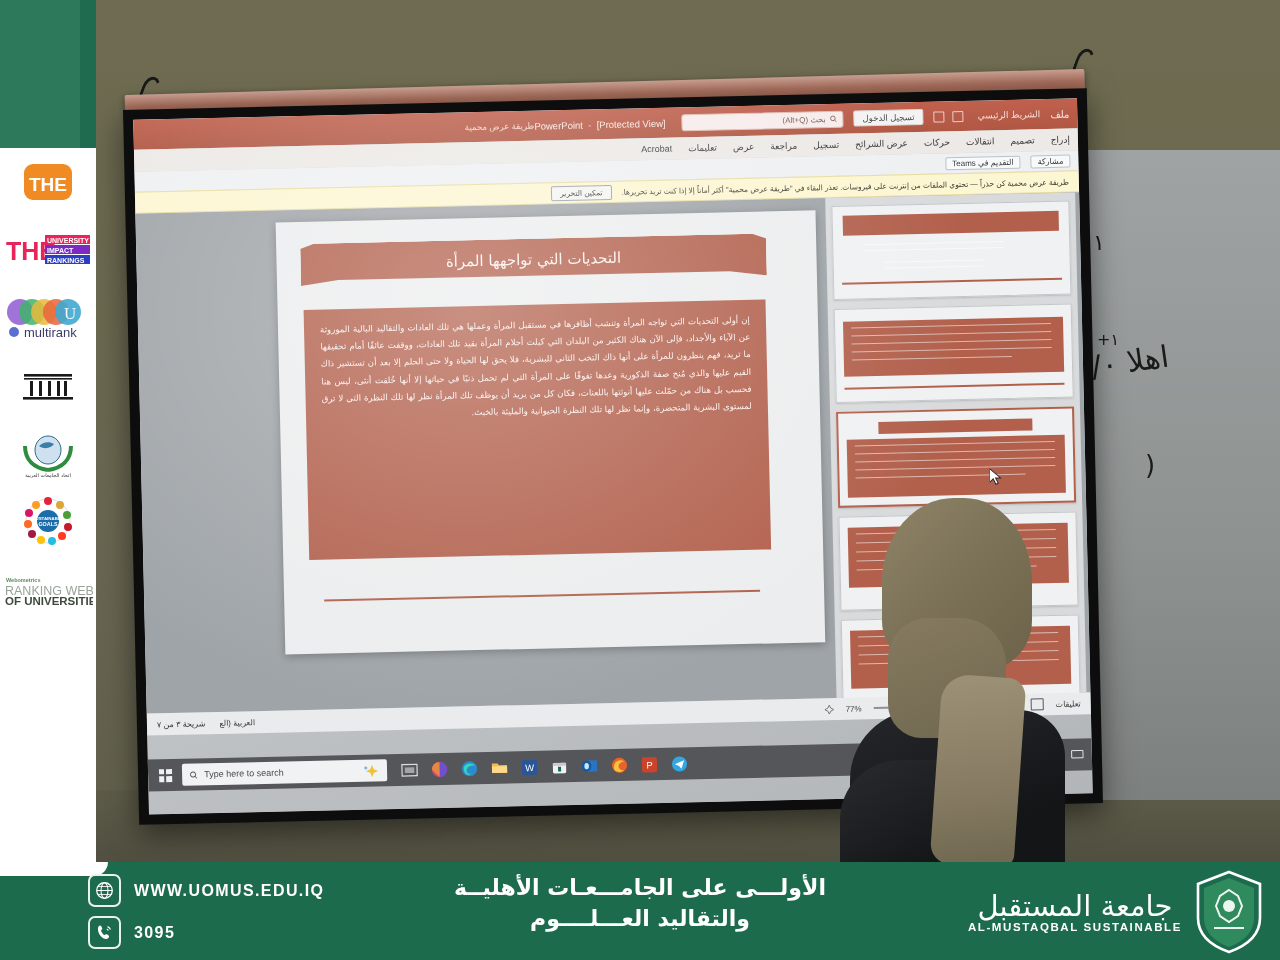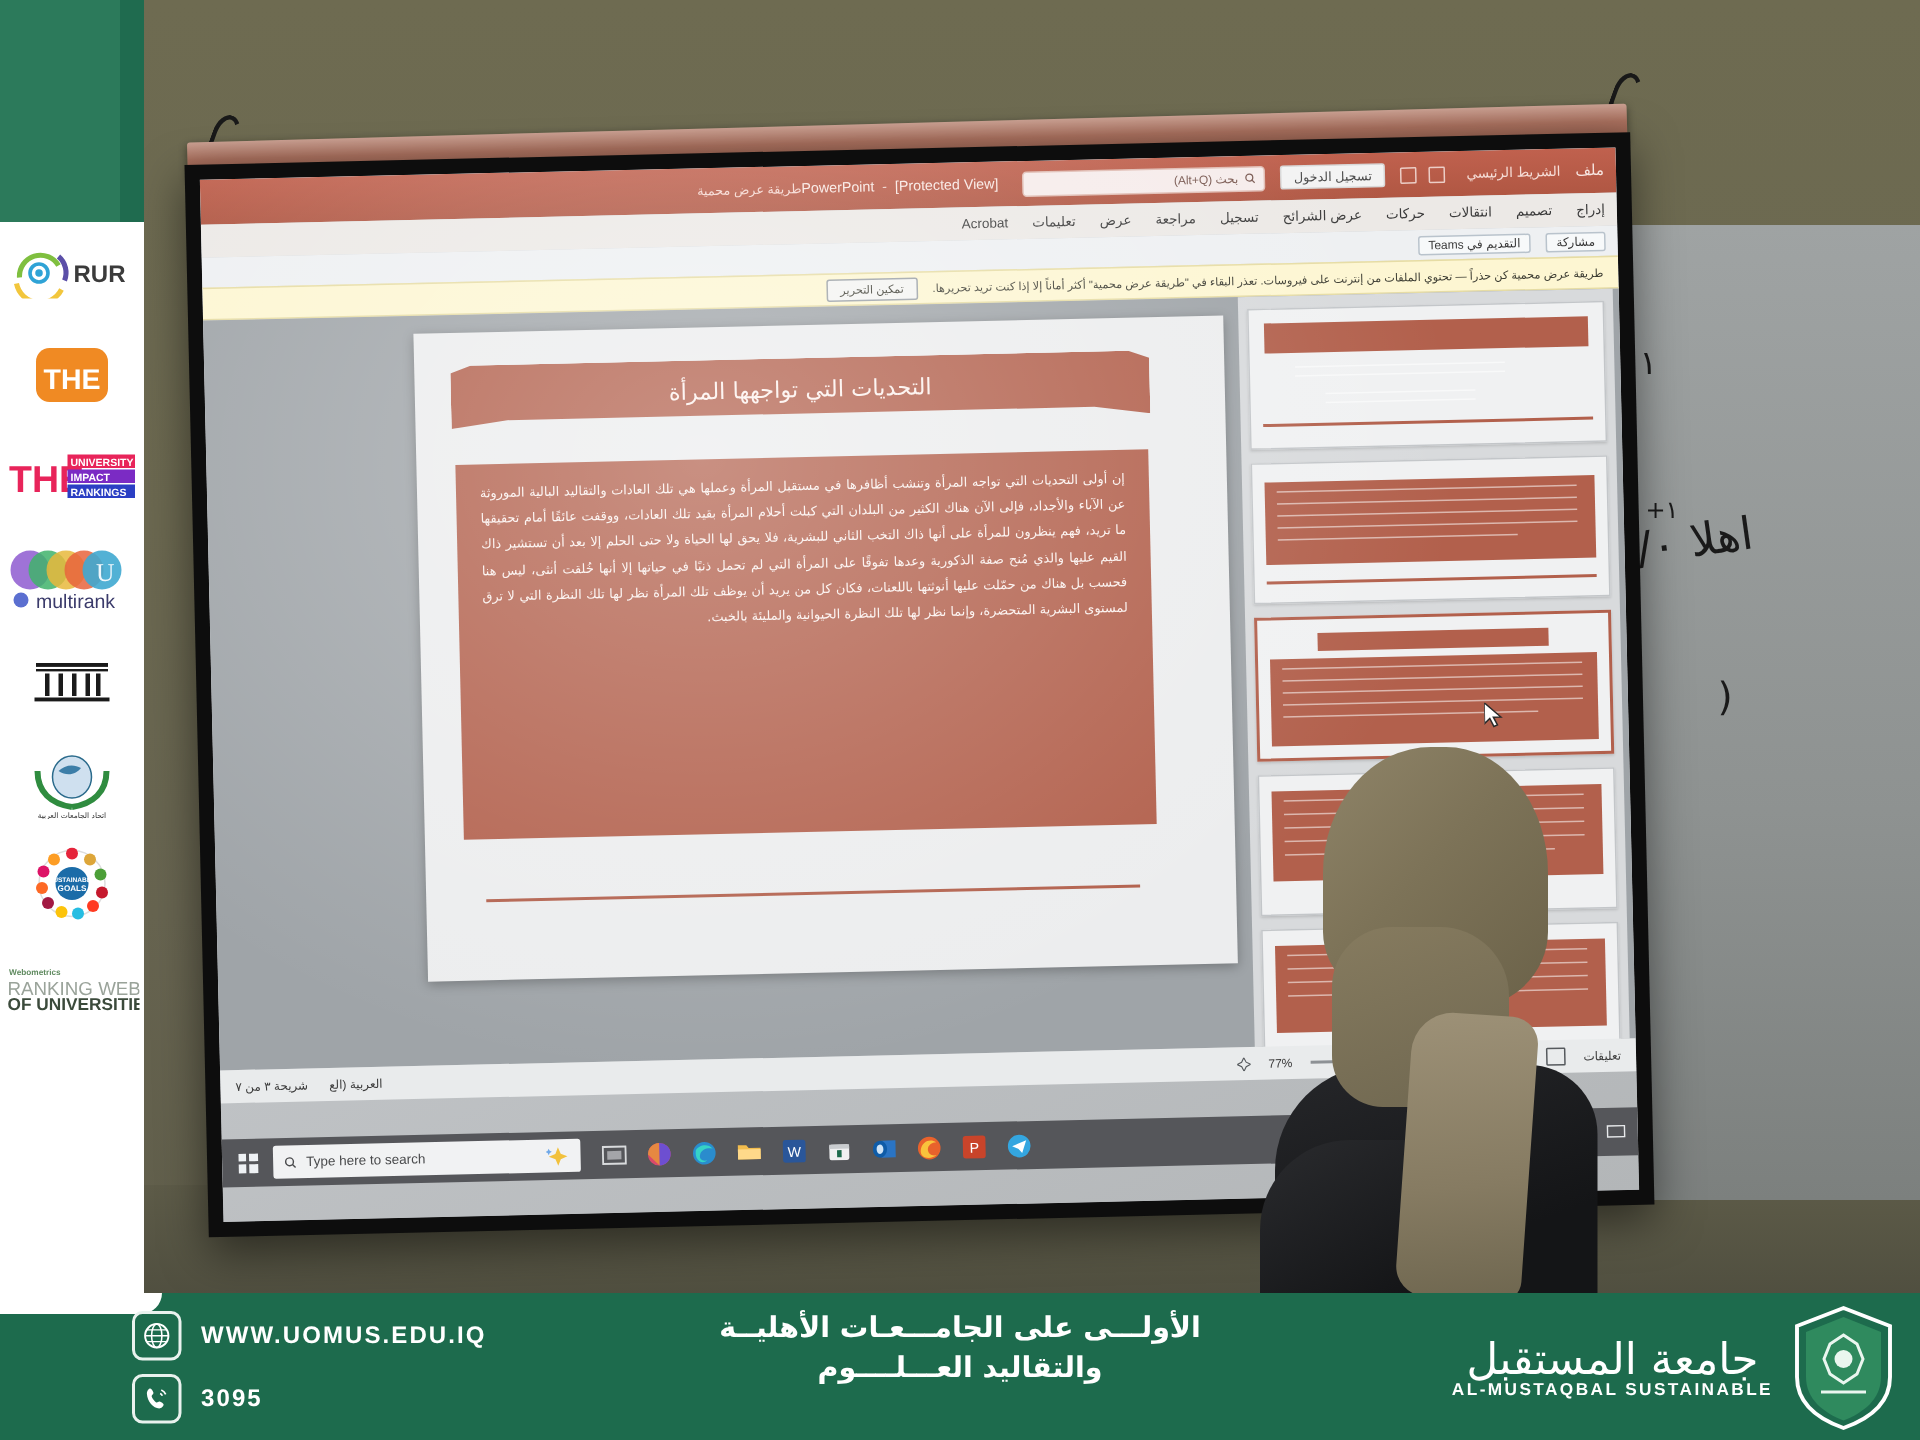--- a/index.html
+++ b/index.html
@@ -152,21 +152,21 @@
   
   .footer{position:absolute;left:0;top:862px;width:1280px;height:98px;background:#1d6b4d;}
   .footer-notch{position:absolute;left:0;top:0;width:108px;height:14px;background:#ffffff;
     border-bottom-right-radius:14px;}
   .f-contact{position:absolute;left:88px;top:12px;display:flex;flex-direction:column;gap:9px;}
   .f-row{display:flex;align-items:center;gap:13px;}
   .f-badge{width:29px;height:29px;border:2px solid #e9f2ee;border-radius:7px;
     display:flex;align-items:center;justify-content:center;}
   .f-txt{color:#ffffff;font-size:16px;font-weight:bold;letter-spacing:1.4px;}
   .f-center{position:absolute;left:0;right:0;top:10px;text-align:center;pointer-events:none;}
-  .f-center div{color:#ffffff;font-size:19px;font-weight:bold;direction:rtl;line-height:1.42;
+  .f-center div{color:#ffffff;font-size:22px;font-weight:bold;direction:rtl;line-height:1.42;
     font-family:"DejaVu Sans",sans-serif;}
   .f-brand{position:absolute;right:14px;top:8px;display:flex;align-items:center;gap:10px;}
   .f-brand-ar{color:#ffffff;font-size:29px;direction:rtl;font-family:"DejaVu Sans",sans-serif;
     line-height:1;}
   .f-brand-en{color:#ffffff;font-size:11.5px;letter-spacing:1.6px;font-weight:bold;text-align:center;}
 </style>
 </head>
 <body>
 
 <div id="page">
@@ -425,31 +425,20 @@
     <div class="hijab"></div>
     <div class="hijab-drape"></div>
     <div class="scarf"></div>
   </div>
 
   <div class="logo-strip">
     <div class="strip-green-top"></div>
     <div class="strip-green-top2"></div>
     <div class="logo-list">
 
-      <div class="logo-cell">
-        <svg width="78" height="34" viewBox="0 0 78 34">
-          <path d="M4 20a14 14 0 0 1 26-8" fill="none" stroke="#7fbf3f" stroke-width="3.4"></path>
-          <path d="M2 24a16 16 0 0 0 30 4" fill="none" stroke="#f2c63c" stroke-width="3.4"></path>
-          <path d="M30 6a14 14 0 0 1 4 16" fill="none" stroke="#5b4fa8" stroke-width="3.4"></path>
-          <circle cx="17" cy="17" r="6" fill="none" stroke="#2fa3d6" stroke-width="2.4"></circle>
-          <circle cx="17" cy="17" r="2.5" fill="#2fa3d6"></circle>
-          <text x="40" y="23" font-size="16" font-family="Liberation Sans" fill="#3b3b3b" font-weight="bold">RUR</text>
-        </svg>
-
-      </div>
 
       <div class="logo-cell">
         <svg width="52" height="40" viewBox="0 0 52 40">
           <rect x="2" y="2" width="48" height="36" rx="9" fill="#f08a23"></rect>
           <text x="26" y="29" font-size="19" font-family="Liberation Sans" fill="#fff" font-weight="bold" text-anchor="middle">THE</text>
         </svg>
       </div>
 
       <div class="logo-cell">
         <svg width="86" height="34" viewBox="0 0 86 34">

